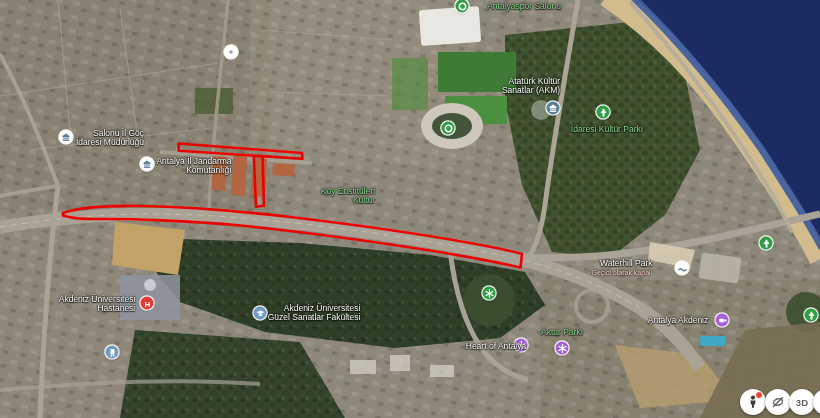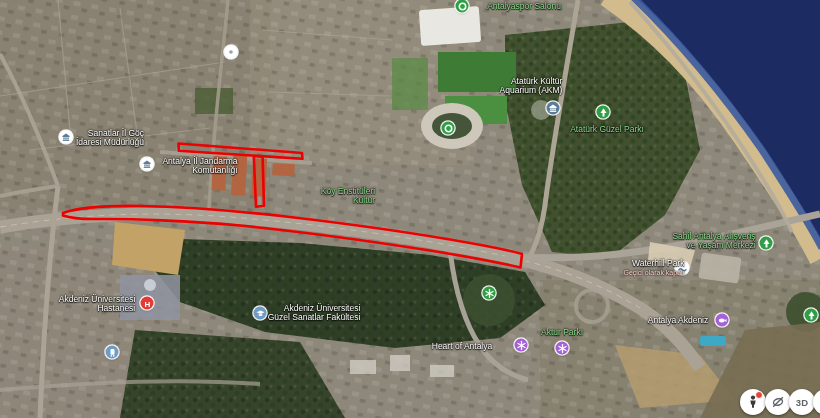--- a/index.html
+++ b/index.html
@@ -240,58 +240,54 @@
   <div class="picon pc-purple" style="left:722px;top:320px">
     <svg width="10" height="10" viewBox="0 0 10 10">
         <g fill="#fff">
           <ellipse cx="4.3" cy="5" rx="2.9" ry="1.9"></ellipse>
           <path d="M6.8,5 L9,3.4 L9,6.6 Z"></path>
         </g>
       </svg>
   </div>
 
   <div class="poi white" style="left:110px;top:138px">
-    <span class="ln">Sanatlar İl Göç</span>
+    <span class="ln">Salonu İl Göç</span>
     <span class="ln">İdaresi Müdürlüğü</span>
   </div>
-  <div class="poi white" style="left:200px;top:166px">
+  <div class="poi white" style="left:194px;top:166px">
     <span class="ln">Antalya İl Jandarma</span>
     <span class="ln">Komutanlığı</span>
   </div>
   <div class="poi green" style="left:524px;top:6px">
     <span class="ln">Antalyaspor Salonu</span>
   </div>
   <div class="poi white" style="left:531px;top:86px">
     <span class="ln">Atatürk Kültür</span>
-    <span class="ln">Aquarium (AKM)</span>
+    <span class="ln">Sanatlar (AKM)</span>
   </div>
   <div class="poi green" style="left:607px;top:129px">
-    <span class="ln">Atatürk Güzel Parkı</span>
+    <span class="ln">İdaresi Kültür Parkı</span>
   </div>
   <div class="poi green" style="left:348px;top:196px">
     <span class="ln">Köy Enstitüleri</span>
     <span class="ln">Kültür</span>
   </div>
-  <div class="poi green" style="left:714px;top:241px">
-    <span class="ln">Sahil Antalya Alışveriş</span>
-    <span class="ln">ve Yaşam Merkezi</span>
-  </div>
-  <div class="poi" style="left:654px;top:268px">
+  <div class="poi" style="left:622px;top:268px">
     <span class="ln white">Waterhill Park</span>
     <span class="ln sub">Geçici olarak kapalı</span>
   </div>
   <div class="poi white" style="left:97px;top:304px">
     <span class="ln">Akdeniz Üniversitesi</span>
     <span class="ln">Hastanesi</span>
   </div>
   <div class="poi white" style="left:314px;top:313px">
     <span class="ln">Akdeniz Üniversitesi</span>
     <span class="ln">Güzel Sanatlar Fakültesi</span>
   </div>
-  <div class="poi white" style="left:462px;top:346px">
+  <div class="poi white" style="left:496px;top:346px">
     <span class="ln">Heart of Antalya</span>
   </div>
   <div class="poi green" style="left:562px;top:332px">
     <span class="ln">Aktur Parkı</span>
   </div>
   <div class="poi white" style="left:678px;top:320px">
     <span class="ln">Antalya Akdeniz</span>
   </div>
 
   <div class="ctrl" style="left:740px;top:389px">

